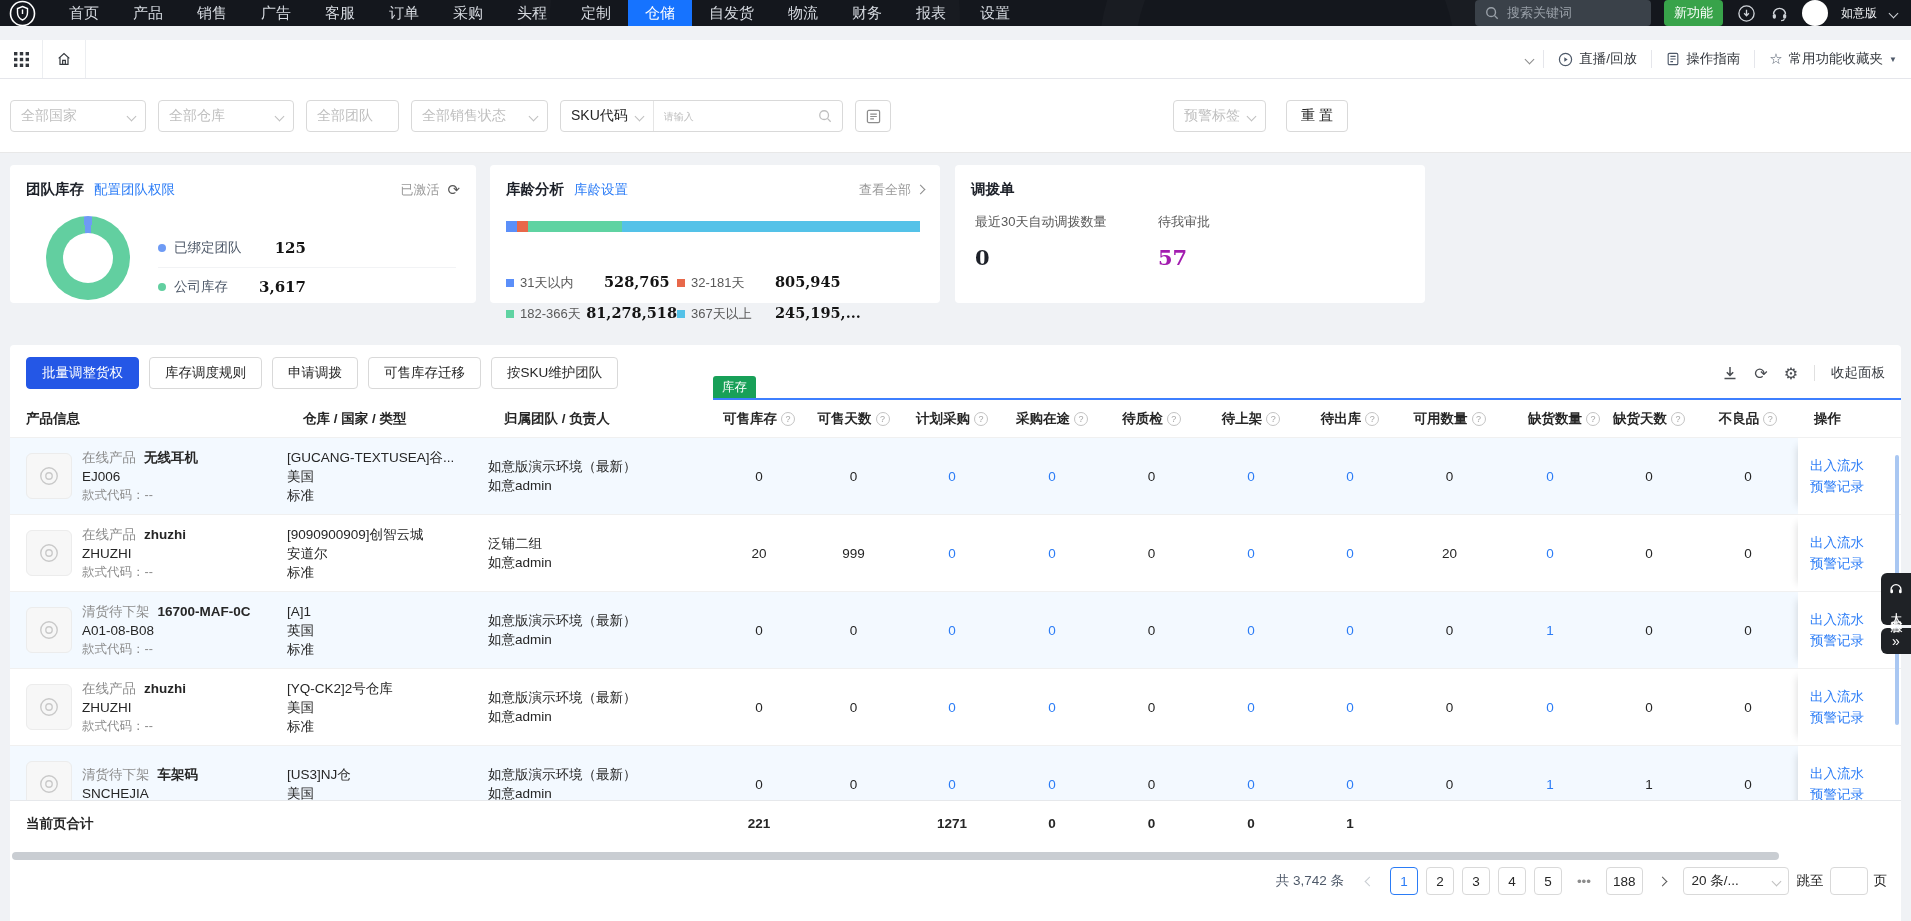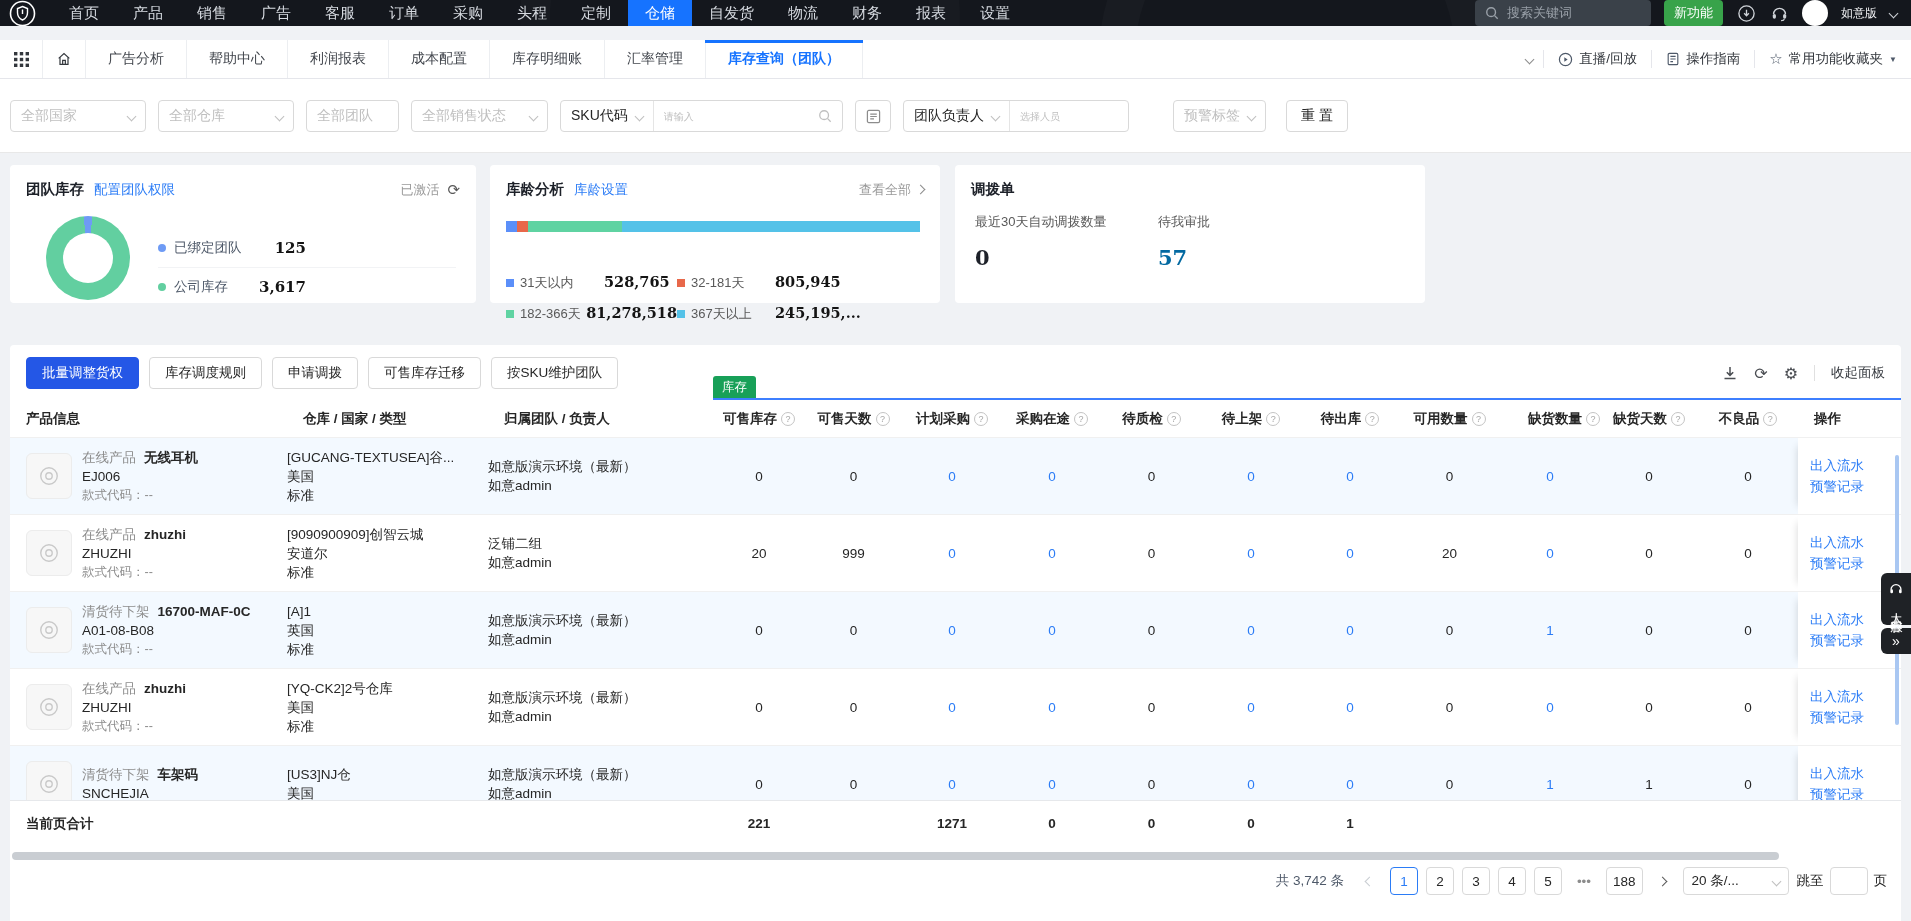--- a/index.html
+++ b/index.html
@@ -210,29 +210,20 @@
   </div>
   <div class="tb-cell">
     <span style="display:flex">
       <svg width="16" height="16" viewBox="0 0 24 24" fill="none" stroke="#33373d" stroke-width="1.8">
           <path d="M4 11l8-7 8 7"></path>
           <path d="M6 9.5V20h12V9.5"></path>
           <path d="M10 20v-6h4v6"></path>
         </svg>
     </span>
   </div>
-  <div class="tabs" id="tabs">
-      <div class="tab">广告分析</div>
-      <div class="tab">帮助中心</div>
-      <div class="tab">利润报表</div>
-      <div class="tab">成本配置</div>
-      <div class="tab">库存明细账</div>
-      <div class="tab">汇率管理</div>
-      <div class="tab active">库存查询（团队）</div>
-    </div>
   <div class="tb-right">
     <div class="grp" style="border-left:none;padding:0 10px">
       <span class="chev" style="color:#8c8c8c"></span>
     </div>
     <div class="grp">
       <span class="tb-ico">
         <svg width="15" height="15" viewBox="0 0 16 16" fill="none" stroke="#4e5969" stroke-width="1.3">
             <circle cx="8" cy="8" r="6.5"></circle>
             <path d="M6.7 5.6l3.6 2.4-3.6 2.4z" fill="#4e5969" stroke="none"></path>
           </svg>
@@ -286,27 +277,20 @@
     </span>
   </div>
   <div class="sq-btn" style="left:855px">
     <span style="display:flex">
       <svg width="15" height="15" viewBox="0 0 16 16" fill="none" stroke="#8c8c8c" stroke-width="1.3">
           <rect x="1.5" y="1.5" width="13" height="13" rx="1.5"></rect>
           <path d="M4.5 5.5h7M4.5 8h7M4.5 10.5h4"></path>
         </svg>
     </span>
   </div>
-  <div class="fgroup" style="left:903px;width:226px">
-    <div class="sel">
-      <span>团队负责人</span>
-        <span class="chev"></span>
-    </div>
-    <input type="text" placeholder="选择人员" style="">
-  </div>
   <div class="fc" style="left:1173px;width:93px">
     <span class="lab">预警标签</span>
       <span class="chev"></span>
   </div>
   <button class="btn-reset" style="left:1286px">重 置</button>
 </div>
 
 <div class="card" style="left:10px;width:466px">
   <div class="card-title-row">
     <span class="ct">团队库存</span>
@@ -375,21 +359,21 @@
   <div class="card-title-row">
     <span class="ct">调拨单</span>
   </div>
   <div class="tstats" id="transfer-stats">
       <div class="tstat" style="width: 183px;">
         <div class="lbl">最近30天自动调拨数量</div>
         <div class="val" style="color: rgb(29, 33, 41);">0</div>
       </div>
       <div class="tstat" style="width: 120px;">
         <div class="lbl">待我审批</div>
-        <div class="val" style="color: #0369a1;">57</div>
+        <div class="val" style="color: #a21caf;">57</div>
       </div>
     </div>
 </div>
 
 <div class="panel">
   <div class="ptoolbar">
     <span id="toolbar-buttons" style="display:flex;gap:10px">
         <button class="tbtn primary">批量调整货权</button>
         <button class="tbtn">库存调度规则</button>
         <button class="tbtn">申请调拨</button>

